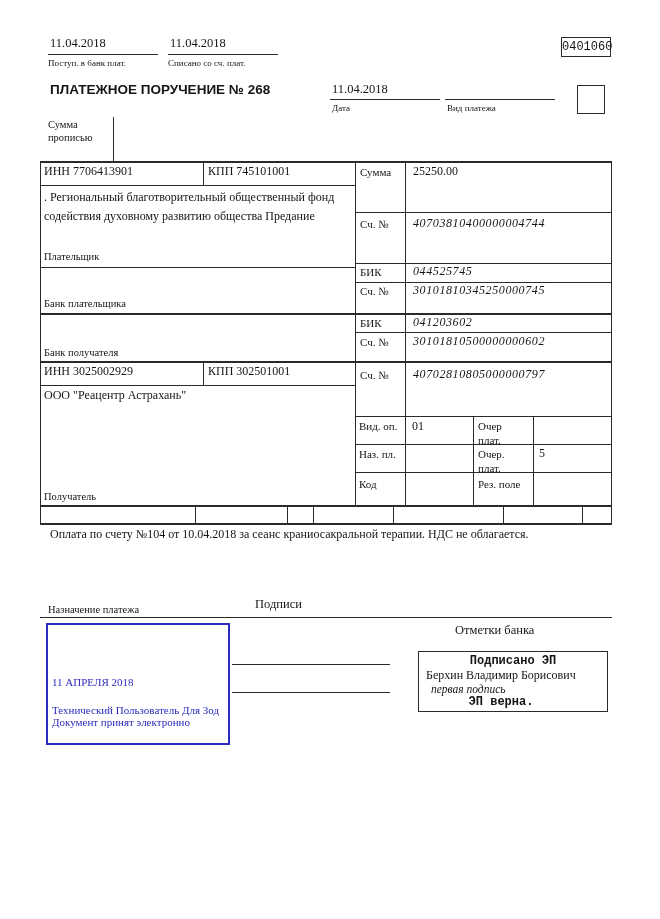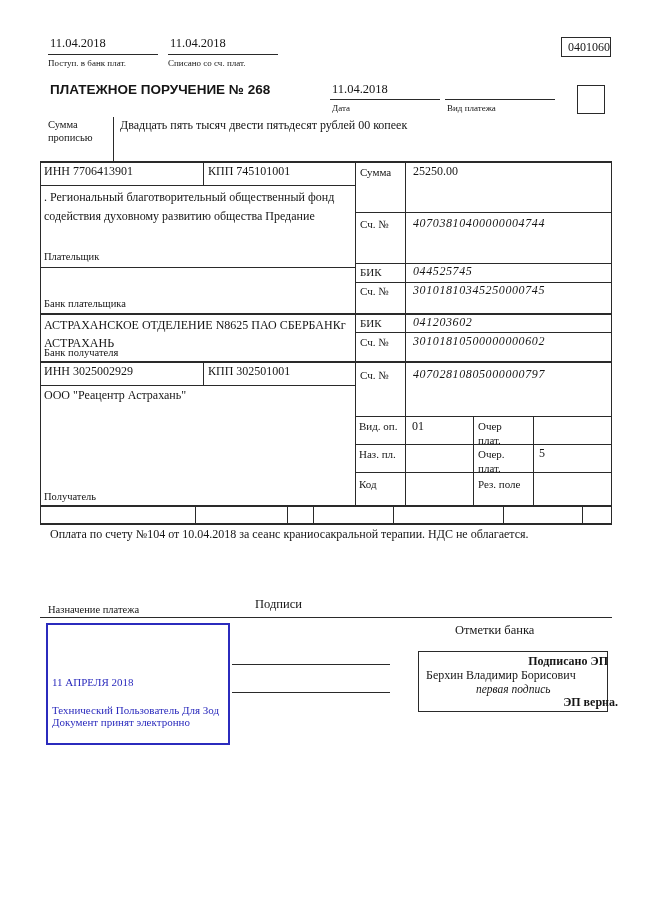--- a/index.html
+++ b/index.html
@@ -12,22 +12,22 @@
   .lbl  { font-size:9px;text-align:center; }
   .small{ font-size:10.5px; }
   .cell { font-size:11px; }
   .num  { letter-spacing:0.6px;font-style:italic; }
   .title{ font-family:"Liberation Sans", sans-serif; font-weight:bold; font-size:13.5px; }
   .hl, .vl { position:absolute; background:var(--line); }
   .box  { position:absolute; border:1px solid var(--line); box-sizing:border-box; }
   .stampbox { position:absolute; border:2px solid var(--stamp); box-sizing:border-box; }
   .stamp-t { position:absolute; color:var(--stamp); font-size:11px; line-height:1.13; }
   .b { font-weight:bold; }
-  .i { font-style:italic;margin-left:45px; }
-  .ctr { text-align:right; }
+  .i { font-style:italic; }
+  .ctr { text-align:center;font-family:Liberation Mono, monospace; }
 </style>
 </head>
 <body>
 
 <div class="page">
 
   <div class="t" style="left:50px;top:36px;font-size:12.5px">11.04.2018</div>
   <div class="hl" style="left:48px;top:54px;width:110px;height:1px"></div>
   <div class="t lbl" style="left:48px;top:58px">Поступ. в банк плат.</div>
 
@@ -41,21 +41,20 @@
   <div class="t" style="left:332px;top:82px;font-size:12.5px">11.04.2018</div>
   <div class="hl" style="left:330px;top:99px;width:110px;height:1px"></div>
   <div class="t lbl" style="left:332px;top:103px">Дата</div>
   <div class="hl" style="left:445px;top:99px;width:110px;height:1px"></div>
   <div class="t lbl" style="left:447px;top:103px">Вид платежа</div>
   <div class="box" style="left:577px;top:85px;width:28px;height:29px"></div>
 
   <div class="t small pre" style="left:48px;top:118px">Сумма
 прописью</div>
   <div class="vl" style="left:113px;top:117px;width:1px;height:45px"></div>
-  <div class="t" style="left:120px;top:118px">Двадцать пять тысяч двести пятьдесят рублей 00 копеек</div>
 
   <div class="hl" style="left:40px;top:161px;width:572px;height:2px"></div>
   <div class="hl" style="left:40px;top:185px;width:315px;height:1px"></div>
   <div class="hl" style="left:355px;top:212px;width:257px;height:1px"></div>
   <div class="hl" style="left:355px;top:263px;width:257px;height:1px"></div>
   <div class="hl" style="left:40px;top:267px;width:315px;height:1px"></div>
   <div class="hl" style="left:355px;top:282px;width:257px;height:1px"></div>
   <div class="hl" style="left:40px;top:313px;width:572px;height:2px"></div>
   <div class="hl" style="left:355px;top:332px;width:257px;height:1px"></div>
   <div class="hl" style="left:40px;top:361px;width:572px;height:2px"></div>
@@ -90,21 +89,20 @@
   <div class="t small" style="left:44px;top:250px">Плательщик</div>
   <div class="t cell" style="left:360px;top:218px">Сч. №</div>
   <div class="t num" style="left:413px;top:216px">40703810400000004744</div>
 
   <div class="t small" style="left:44px;top:297px">Банк плательщика</div>
   <div class="t cell" style="left:360px;top:266px">БИК</div>
   <div class="t num" style="left:413px;top:264px">044525745</div>
   <div class="t cell" style="left:360px;top:285px">Сч. №</div>
   <div class="t num" style="left:413px;top:283px">30101810345250000745</div>
 
-  <div class="t wrap" style="left:44px;top:316px;width:310px;line-height:1.5">АСТРАХАНСКОЕ ОТДЕЛЕНИЕ N8625 ПАО СБЕРБАНКг АСТРАХАНЬ</div>
   <div class="t small" style="left:44px;top:346px">Банк получателя</div>
   <div class="t cell" style="left:360px;top:317px">БИК</div>
   <div class="t num" style="left:413px;top:315px">041203602</div>
   <div class="t cell" style="left:360px;top:336px">Сч. №</div>
   <div class="t num" style="left:413px;top:334px">30101810500000000602</div>
 
   <div class="t" style="left:44px;top:364px">ИНН 3025002929</div>
   <div class="t" style="left:208px;top:364px">КПП 302501001</div>
   <div class="t cell" style="left:360px;top:369px">Сч. №</div>
   <div class="t num" style="left:413px;top:367px">40702810805000000797</div>
@@ -133,15 +131,15 @@
 
   <div class="t" style="left:255px;top:597px;font-size:12.5px">Подписи</div>
   <div class="t" style="left:455px;top:623px;font-size:12.5px">Отметки банка</div>
   <div class="hl" style="left:232px;top:664px;width:158px;height:1px"></div>
   <div class="hl" style="left:232px;top:692px;width:158px;height:1px"></div>
 
   <div class="box" style="left:418px;top:651px;width:190px;height:61px"></div>
   <div class="t b ctr" style="left:418px;top:654px;width:190px">Подписано ЭП</div>
   <div class="t" style="left:426px;top:668px">Берхин Владимир Борисович</div>
   <div class="t i" style="left:431px;top:682px;font-size:11.5px">первая подпись</div>
-  <div class="t b ctr" style="left:408px;top:695px;width:210px">ЭП верна.</div>
+  <div class="t b ctr" style="left:396px;top:695px;width:210px">ЭП верна.</div>
 
 </div>
 
 </body></html>

